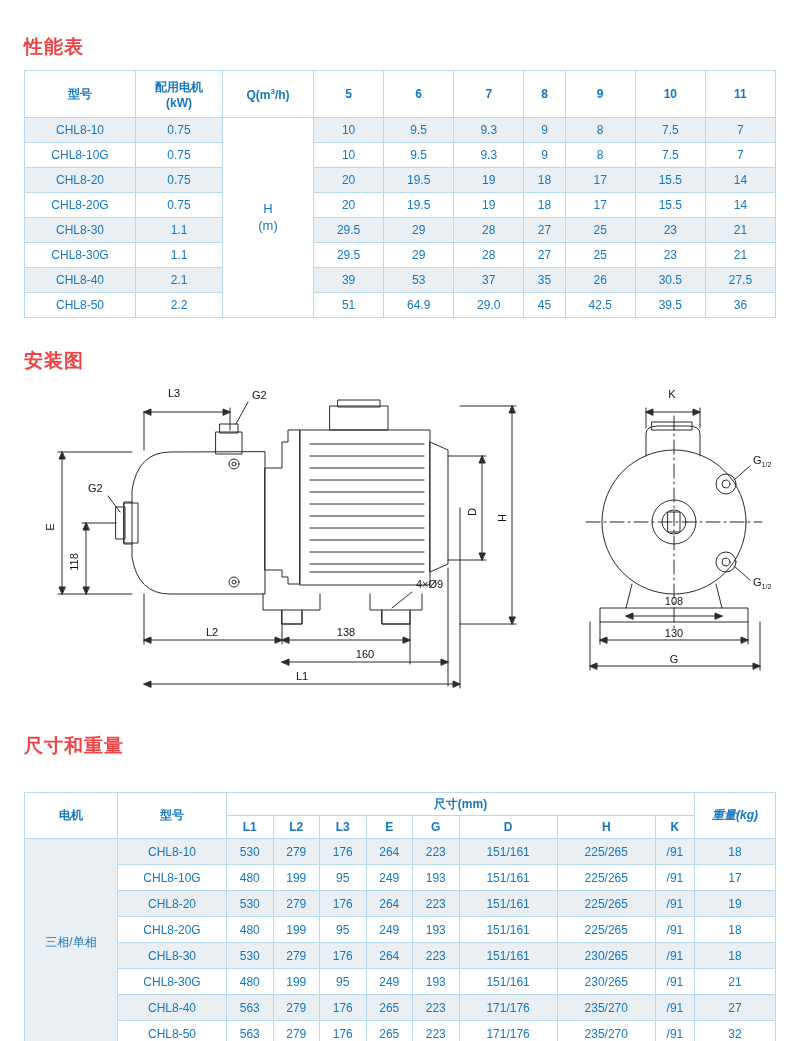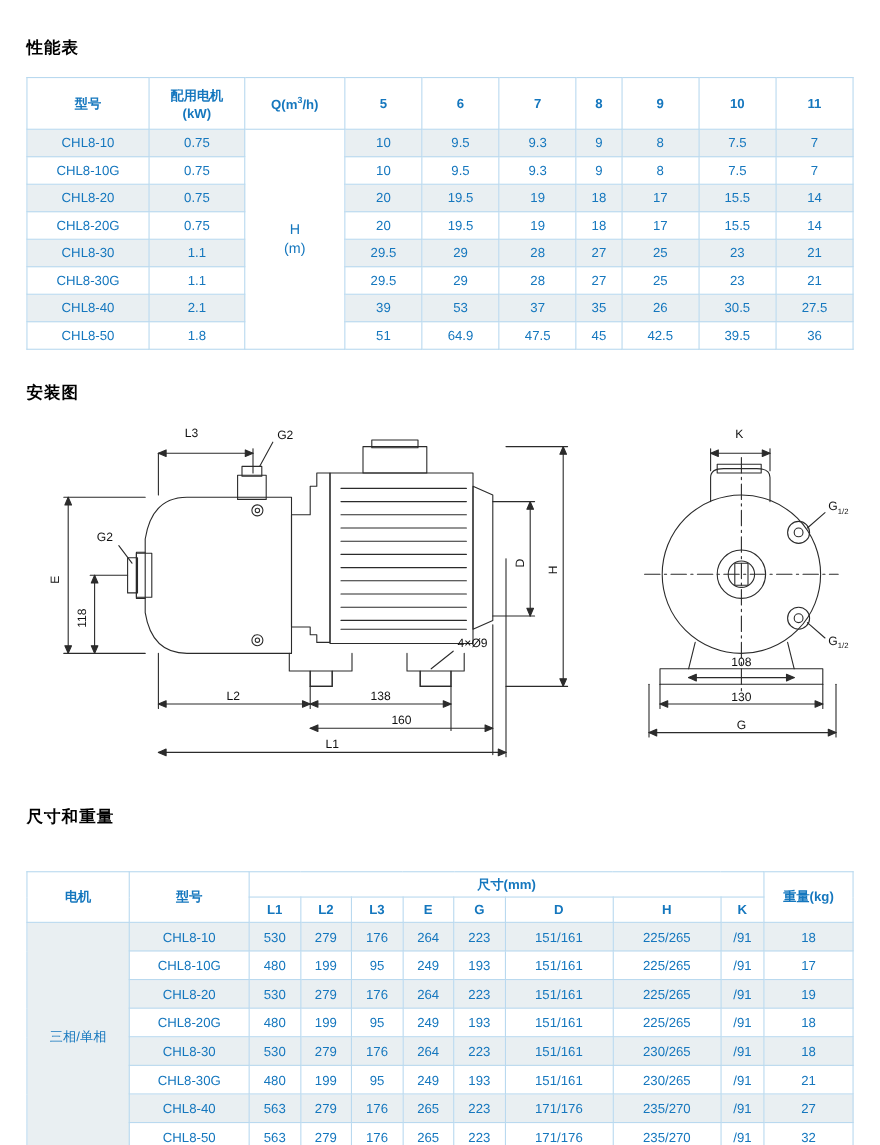--- a/index.html
+++ b/index.html
@@ -16,23 +16,23 @@
     overflow: hidden;
   }
   .page {
     position: relative;
     width: 800px;
     height: 1041px;
     box-sizing: border-box;
     padding: 0 22px;
   }
   .section-title {
-    font-size: 15px;
+    font-size: 19px;
     font-weight: bold;
-    color: #000000;
+    color: #ef4444;
     margin: 0;
     letter-spacing: 1px;
     font-family: Liberation Serif, serif;
   }
   #perf-title { position: absolute; left: 24px; top: 34px; }
   #install-title { position: absolute; left: 24px; top: 348px; }
   #dim-title { position: absolute; left: 24px; top: 733px; }
 
   
   table.perf {
@@ -202,24 +202,24 @@
         <td>39</td>
         <td>53</td>
         <td>37</td>
         <td>35</td>
         <td>26</td>
         <td>30.5</td>
         <td>27.5</td>
       </tr>
       <tr>
         <td class="model">CHL8-50</td>
-        <td class="power">1.8</td>
+        <td class="power">2.2</td>
         <td>51</td>
         <td>64.9</td>
-        <td>47.5</td>
+        <td>29.0</td>
         <td>45</td>
         <td>42.5</td>
         <td>39.5</td>
         <td>36</td>
       </tr>
     </tbody>
   </table>
 
   <h2 class="section-title" id="install-title">安装图</h2>
 
@@ -394,21 +394,21 @@
   </div>
 
   <h2 class="section-title" id="dim-title">尺寸和重量</h2>
 
   <table class="dim">
     <thead>
       <tr>
         <td class="motor-col" rowspan="2">电机</td>
         <td class="dmodel" rowspan="2">型号</td>
         <td colspan="8">尺寸(mm)</td>
-        <td rowspan="2" style="width:80px;">重量(kg)</td>
+        <td rowspan="2" style="width:80px;font-style:italic;">重量(kg)</td>
       </tr>
       <tr>
         <td>L1</td>
         <td>L2</td>
         <td>L3</td>
         <td>E</td>
         <td>G</td>
         <td>D</td>
         <td>H</td>
         <td>K</td>

